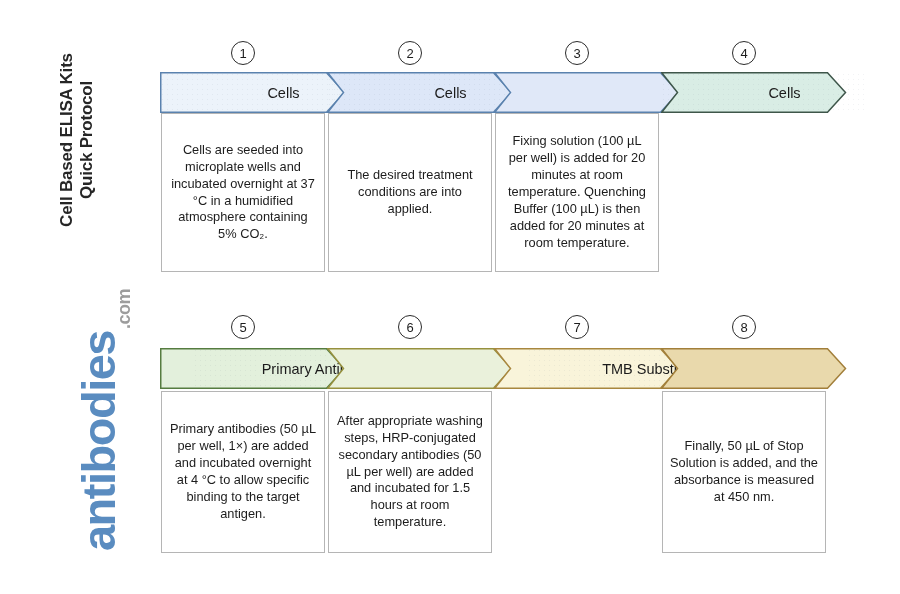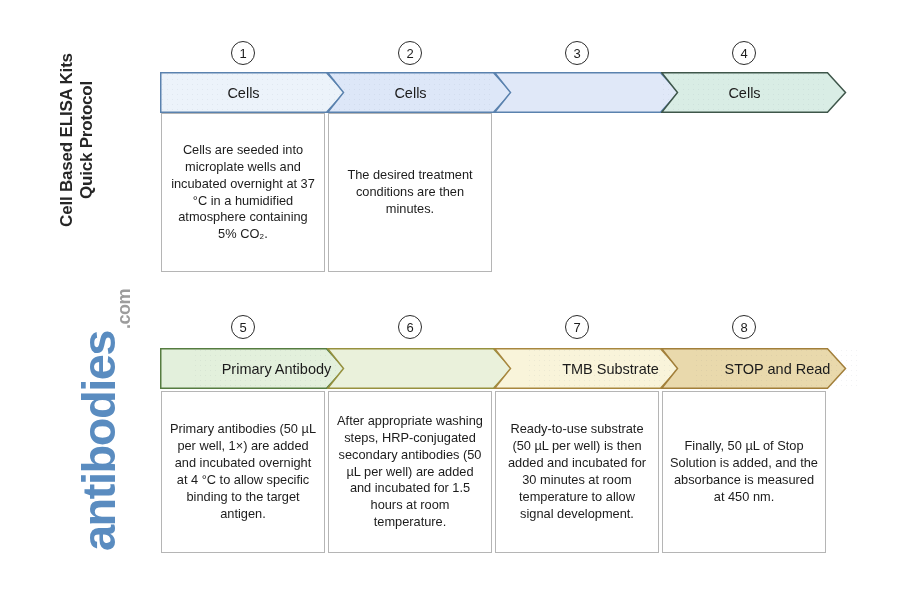--- a/index.html
+++ b/index.html
@@ -38,20 +38,21 @@
   .r2 .num-circle{top:315px;}
   .banner{position:absolute;left:0;width:186px;height:41px;}
   .r1 .banner{top:72px;}
   .r2 .banner{top:348px;}
   .banner-label{
     position:absolute;left:0;width:167px;height:41px;
     display:flex;align-items:center;justify-content:center;
     font-size:14.5px;color:#1b1b1b;
     background-image:radial-gradient(circle, rgba(70,90,120,0.07) 0.8px, transparent 0.9px);
     background-size:5px 5px;
+    padding-left:40px;
   }
   .r1 .banner-label{top:72px;}
   .r2 .banner-label{top:348px;margin-left:33px;}
   .desc-box{
     position:absolute;left:1px;width:164px;box-sizing:border-box;
     border:1px solid #b5b5b5;background:#ffffff;
     display:flex;align-items:center;justify-content:center;
     padding:6px 7px;text-align:center;
     font-size:12.8px;line-height:1.32;color:#1c1c1c;
   }
@@ -85,30 +86,31 @@
   </div>
 
   <div class="step r1" style="left:327px">
     <div class="num-circle">
       <span>2</span>
     </div>
     <svg class="banner" viewBox="0 0 186 41">
       <polygon points="0.75,0.75 166.5,0.75 184.5,20.5 166.5,40.25 0.75,40.25 16.5,20.5" stroke-width="1.5" fill="#dde7f8" stroke="#5a82ae"></polygon>
     </svg>
     <div class="banner-label">Cells</div>
-    <div class="desc-box">The desired treatment conditions are then minutes.</div>
+    <div class="desc-box">The desired treatment conditions are into applied.</div>
   </div>
 
   <div class="step r1" style="left:494px">
     <div class="num-circle">
       <span>3</span>
     </div>
     <svg class="banner" viewBox="0 0 186 41">
       <polygon points="0.75,0.75 166.5,0.75 184.5,20.5 166.5,40.25 0.75,40.25 16.5,20.5" stroke-width="1.5" fill="#e0e8f8" stroke="#5a82ae"></polygon>
     </svg>
+    <div class="desc-box">Fixing solution (100 µL per well) is added for 20 minutes at room temperature. Quenching Buffer (100 µL) is then added for 20 minutes at room temperature.</div>
   </div>
 
   <div class="step r1" style="left:661px">
     <div class="num-circle">
       <span>4</span>
     </div>
     <svg class="banner" viewBox="0 0 186 41">
       <polygon points="0.75,0.75 166.5,0.75 184.5,20.5 166.5,40.25 0.75,40.25 16.5,20.5" stroke-width="1.5" fill="#d9ede5" stroke="#3e564a"></polygon>
     </svg>
     <div class="banner-label">Cells</div>
@@ -136,27 +138,25 @@
   </div>
 
   <div class="step r2" style="left:494px">
     <div class="num-circle">
       <span>7</span>
     </div>
     <svg class="banner" viewBox="0 0 186 41">
       <polygon points="0.75,0.75 166.5,0.75 184.5,20.5 166.5,40.25 0.75,40.25 16.5,20.5" stroke-width="1.5" fill="#f9f4da" stroke="#a8873f"></polygon>
     </svg>
     <div class="banner-label">TMB Substrate</div>
-    <div class="desc-box">Ready-to-use substrate (50 µL per well) is then added and incubated for 30 minutes at room temperature to allow signal development.</div>
   </div>
 
   <div class="step r2" style="left:661px">
     <div class="num-circle">
       <span>8</span>
     </div>
     <svg class="banner" viewBox="0 0 186 41">
       <polygon points="0.75,0.75 166.5,0.75 184.5,20.5 166.5,40.25 0.75,40.25 16.5,20.5" stroke-width="1.5" fill="#e9d9ac" stroke="#a27f3a"></polygon>
     </svg>
-    <div class="banner-label">STOP and Read</div>
     <div class="desc-box">Finally, 50 µL of Stop Solution is added, and the absorbance is measured at 450 nm.</div>
   </div>
 
 </div>
 
 </body></html>

